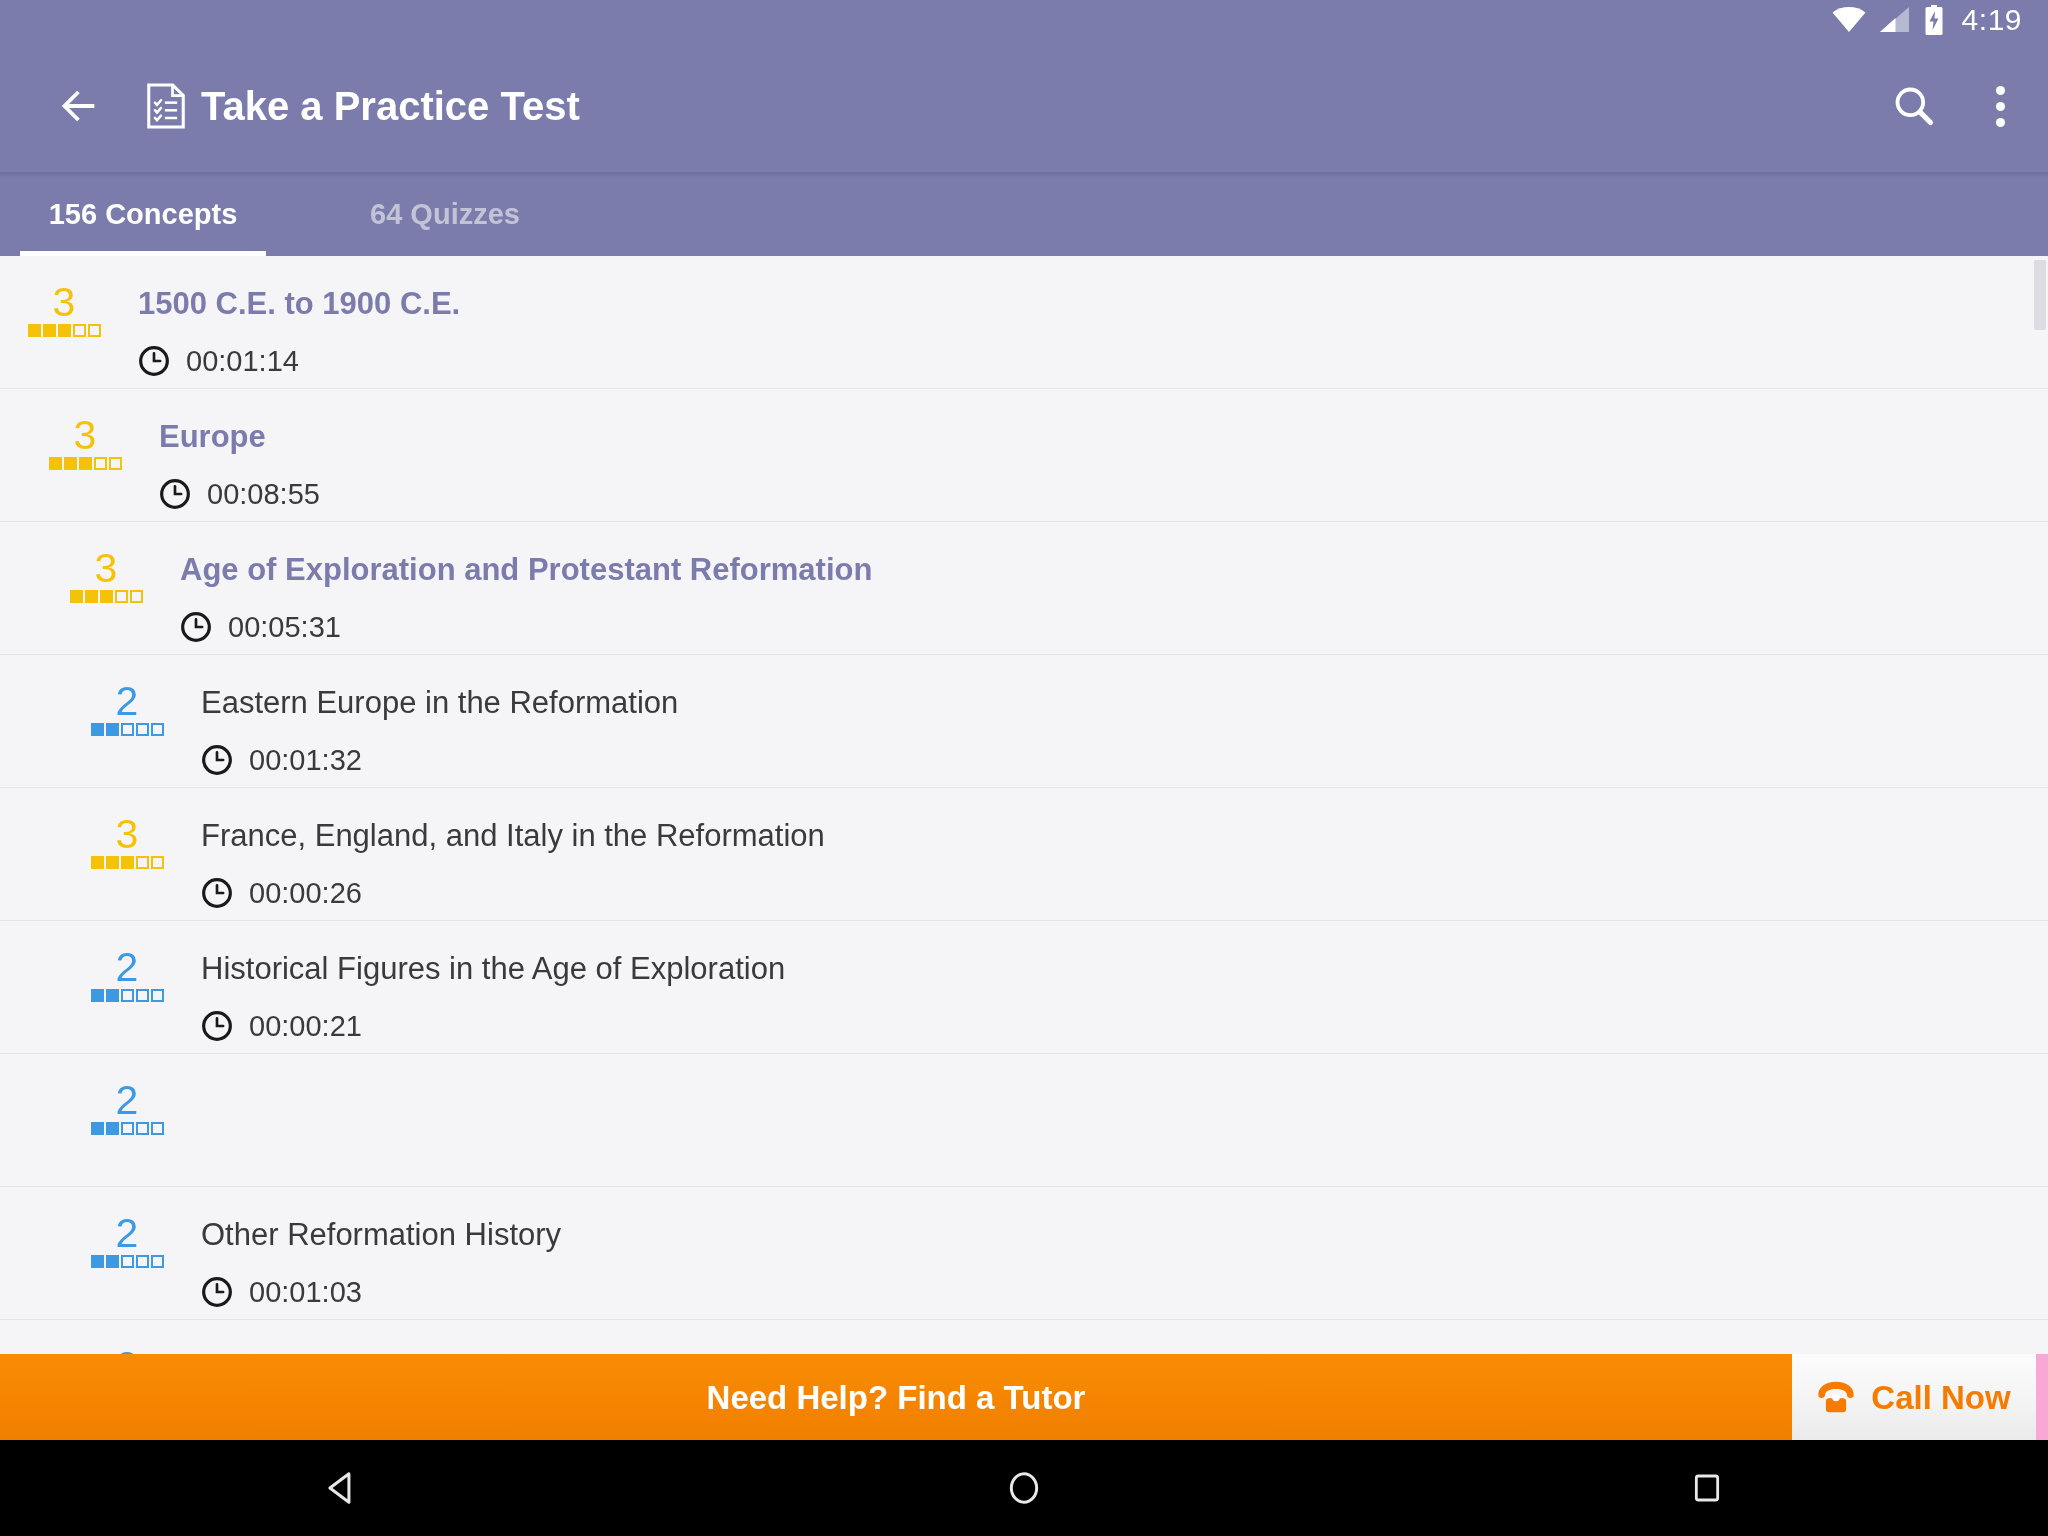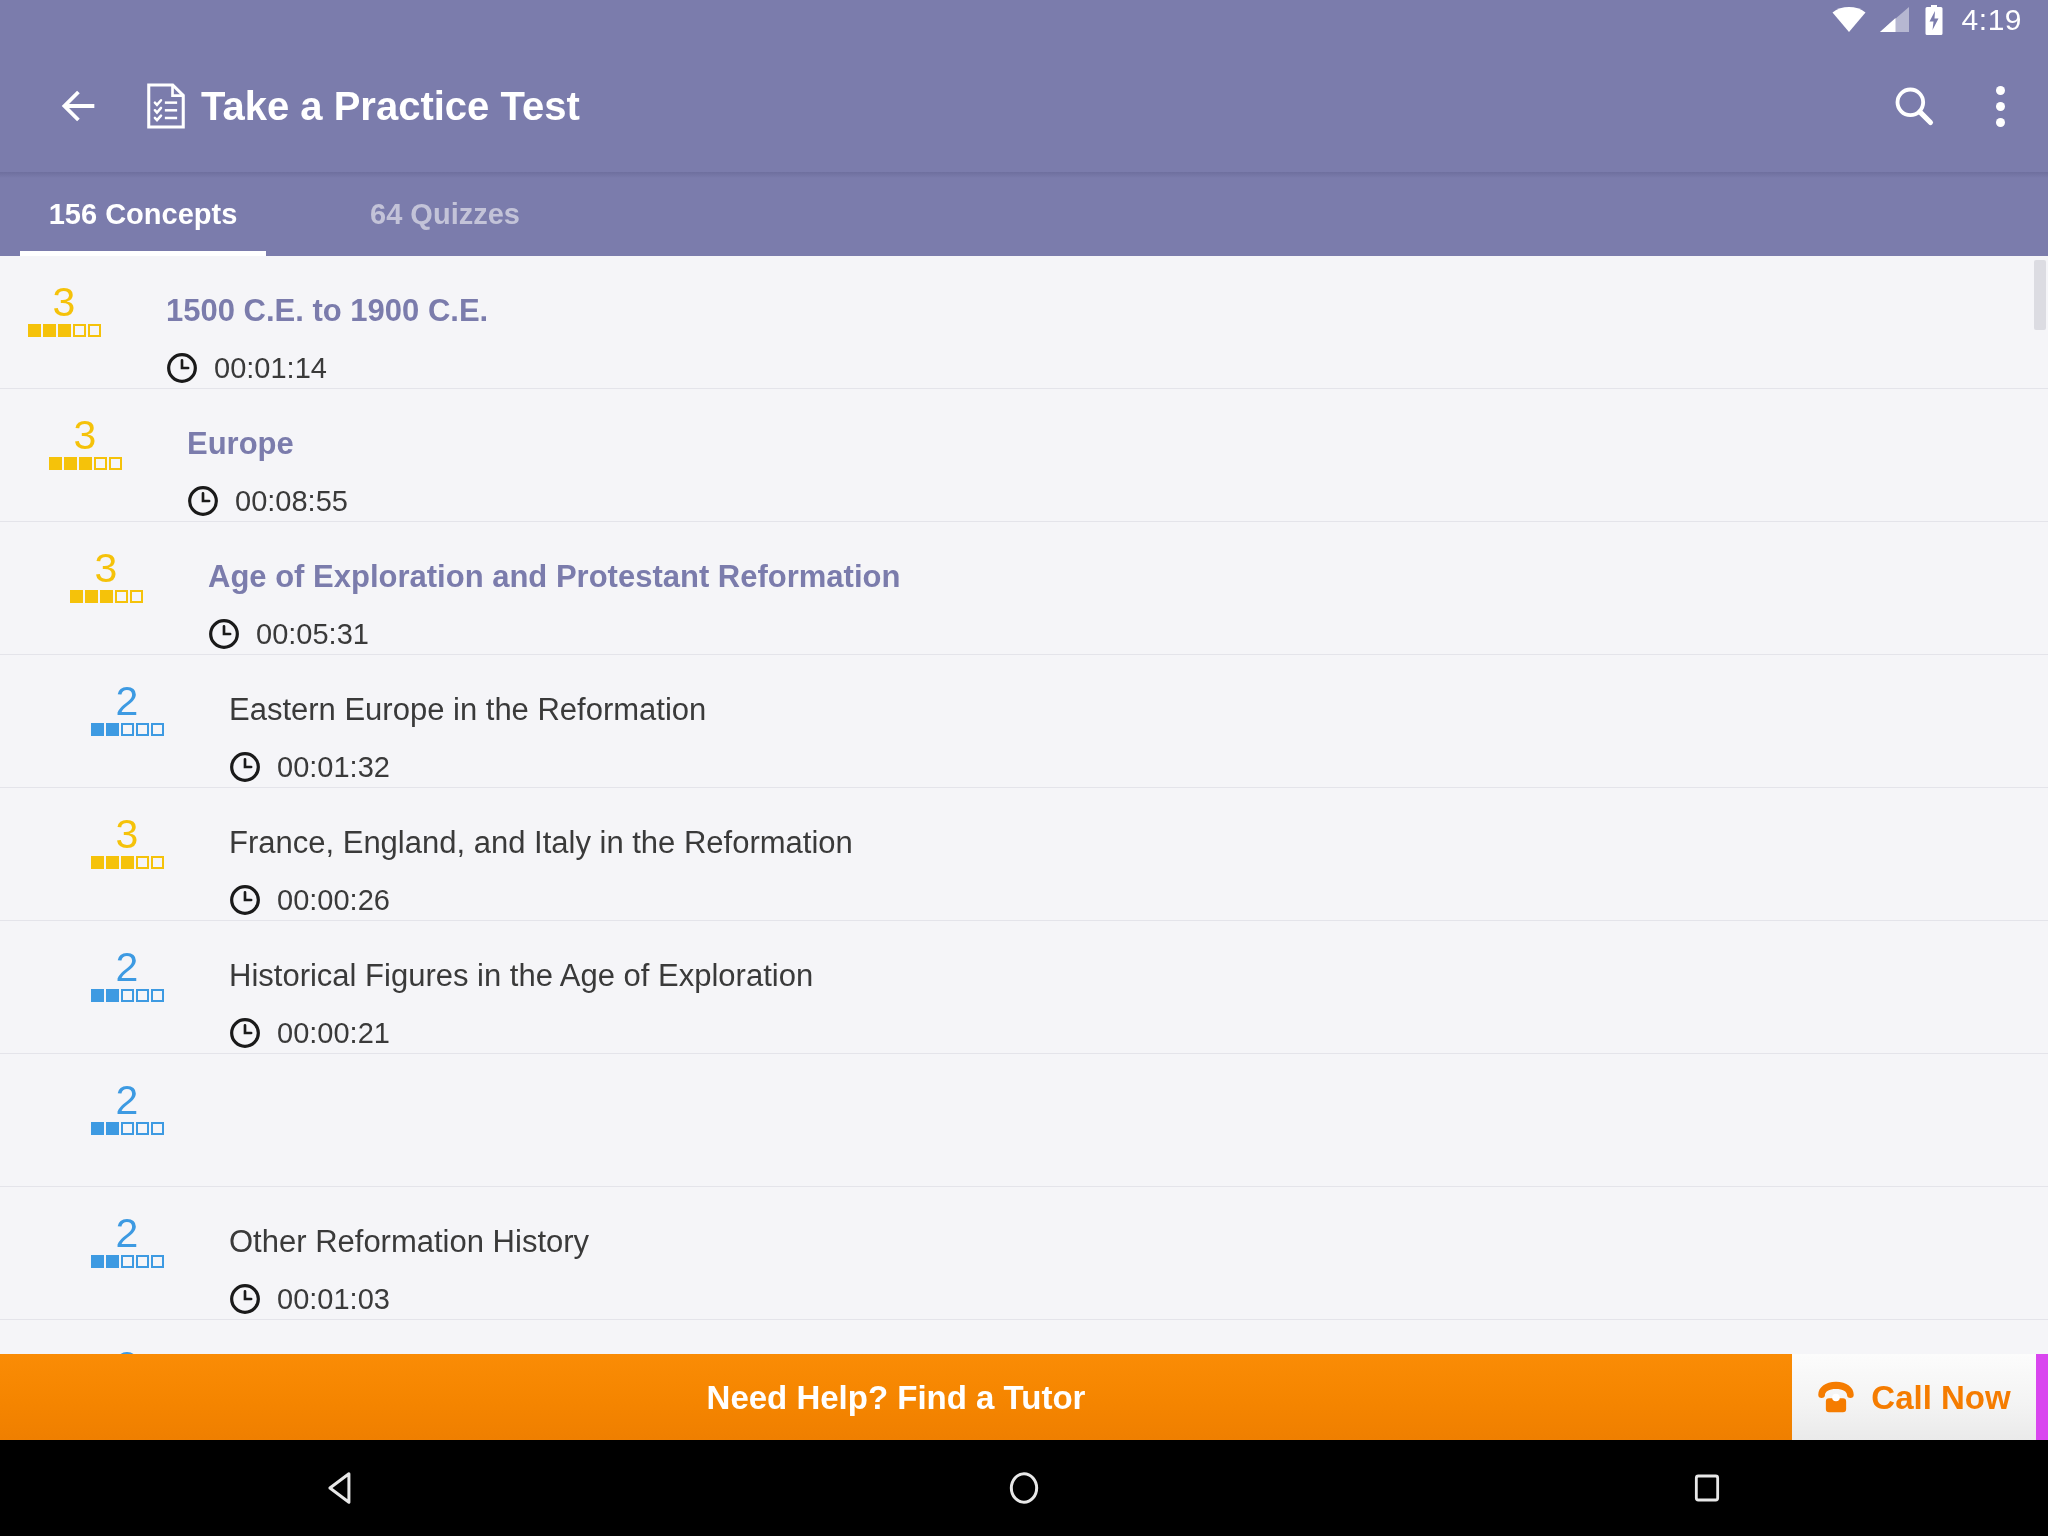--- a/index.html
+++ b/index.html
@@ -9,21 +9,21 @@
     height: 1536px;
     overflow: hidden;
     background: #000;
     font-family: "Liberation Sans", sans-serif;
   }
 
   #app {
     position: relative;
     width: 2048px;
     height: 1536px;
-    background: #d946ef;
+    background: #f9a8d4;
     overflow: hidden;
   }
 
   
   .statusbar {
     height: 40px;
     background: #7b7cac;
     display: flex;
     align-items: center;
     justify-content: flex-end;
@@ -137,21 +137,21 @@
     justify-content: center;
     margin-top: 2px;
   }
   .sq { width: 13px; height: 13px; display: block; }
   .sq.filled { background: currentColor; }
   .sq.empty { border: 2px solid currentColor; background: transparent; }
 
   .lvl-y { color: #f5c20a; }
   .lvl-b { color: #3d9ae2; }
 
-  .rowbody { position: absolute; top: 11px; right: 20px; margin-left: 28px; }
+  .rowbody { position: absolute; top: 4px; right: 20px; }
   .rowtitle {
     font-size: 31px;
     line-height: 1;
     padding-top: 28px;
     white-space: nowrap;
   }
   .rowtitle.parent { color: #7b7cac; font-weight: bold; }
   .rowtitle.child  { color: #3a3a3a; font-weight: 400; }
 
   .timerow {

